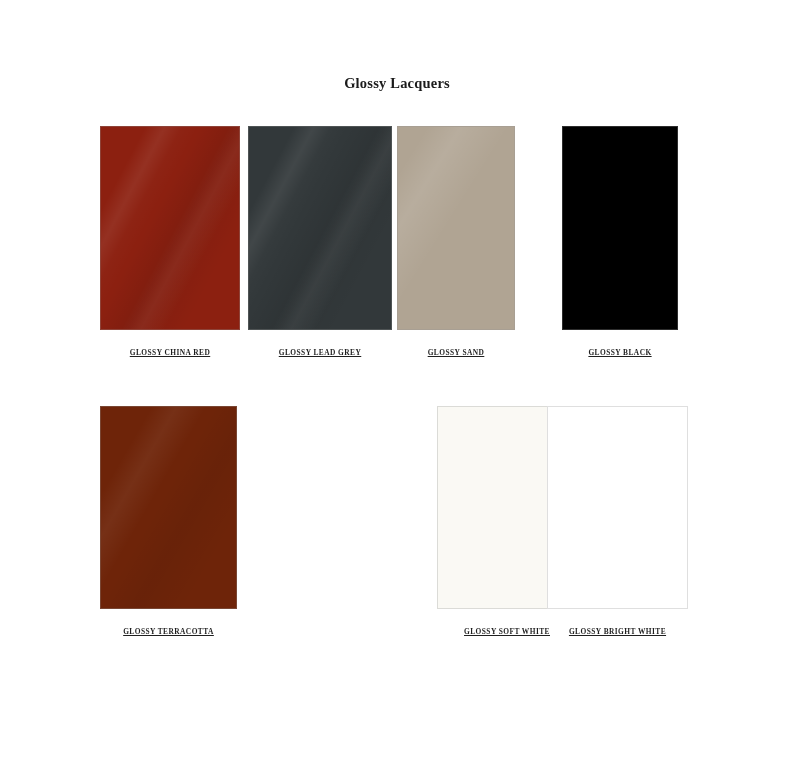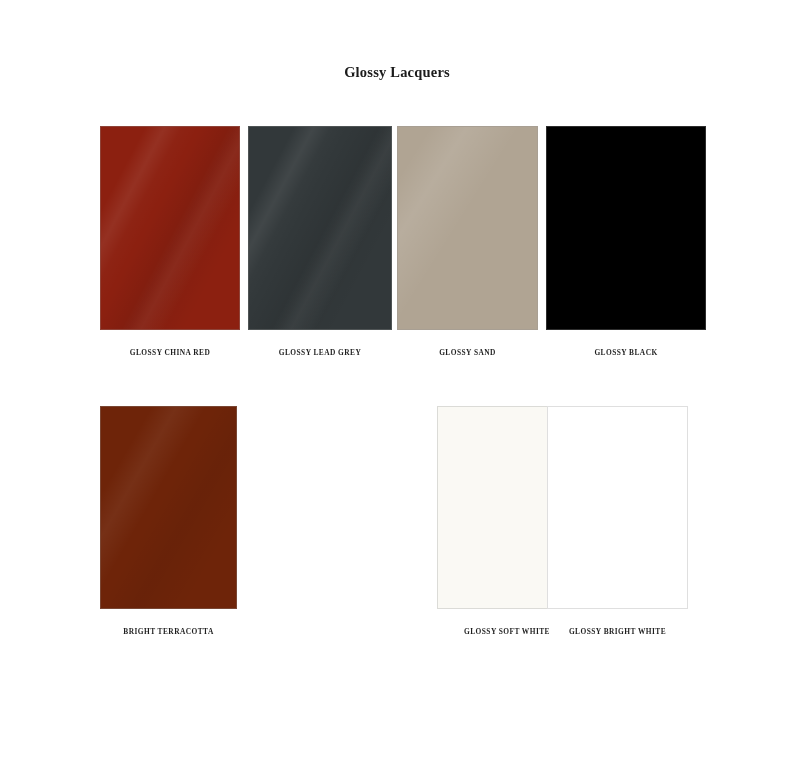--- a/index.html
+++ b/index.html
@@ -18,21 +18,21 @@
 
   .page {
     width: 794px;
     height: 769px;
     position: relative;
     background: #ffffff;
   }
 
   .palette-title {
     position: absolute;
-    top: 64px;
+    top: 75px;
     left: 0;
     width: 794px;
     text-align: center;
     font-family: "Liberation Serif", serif;
     font-size: 14.5px;
     font-weight: 700;
     letter-spacing: 0.2px;
     color: #1b1b1b;
   }
 
@@ -106,20 +106,21 @@
 
   .swatch-label {
     margin-top: 18px;
     text-align: center;
     font-family: "Liberation Serif", serif;
     font-size: 7.4px;
     font-weight: 700;
     letter-spacing: 0.45px;
     color: #1f1f1f;
     white-space: nowrap;
+    text-decoration: underline;
   }
 </style>
 </head>
 <body style="background-color: rgb(255, 255, 255);">
 
 <div class="page">
 
   <div class="palette-title">Glossy Lacquers</div>
 
   <div class="swatch-grid">
@@ -133,43 +134,43 @@
         <div class="swatch-label">GLOSSY CHINA RED</div>
       </div>
 
       <div class="swatch-cell" style="left:248px; width:144px;">
         <div class="swatch-chip" style="height: 204px; background-color: rgb(50, 56, 58);">
           <div class="gloss gloss-strong"></div>
         </div>
         <div class="swatch-label">GLOSSY LEAD GREY</div>
       </div>
 
-      <div class="swatch-cell" style="left:397px; width:141px;">
+      <div class="swatch-cell" style="left:397px; width:118px;">
         <div class="swatch-chip" style="height: 204px; background-color: rgb(176, 164, 147);">
           <div class="gloss gloss-soft"></div>
         </div>
         <div class="swatch-label">GLOSSY SAND</div>
       </div>
 
-      <div class="swatch-cell" style="left:546px; width:160px;">
+      <div class="swatch-cell" style="left:562px; width:116px;">
         <div class="swatch-chip" style="height: 204px; background-color: rgb(0, 0, 0);">
           <div class="gloss gloss-none"></div>
         </div>
         <div class="swatch-label">GLOSSY BLACK</div>
       </div>
 
     </div>
 
     <div class="swatch-row row-2">
 
       <div class="swatch-cell" style="left:100px; width:137px;">
         <div class="swatch-chip" style="height: 203px; background-color: rgb(110, 36, 9);">
           <div class="gloss gloss-mid"></div>
         </div>
-        <div class="swatch-label">BRIGHT TERRACOTTA</div>
+        <div class="swatch-label">GLOSSY TERRACOTTA</div>
       </div>
 
 
       <div class="swatch-cell" style="left:389px; width:140px;padding-left:48px;">
         <div class="swatch-chip" style="height: 203px; background-color: rgb(250, 249, 244);">
           <div class="gloss gloss-none"></div>
         </div>
         <div class="swatch-label">GLOSSY SOFT WHITE</div>
       </div>
 

